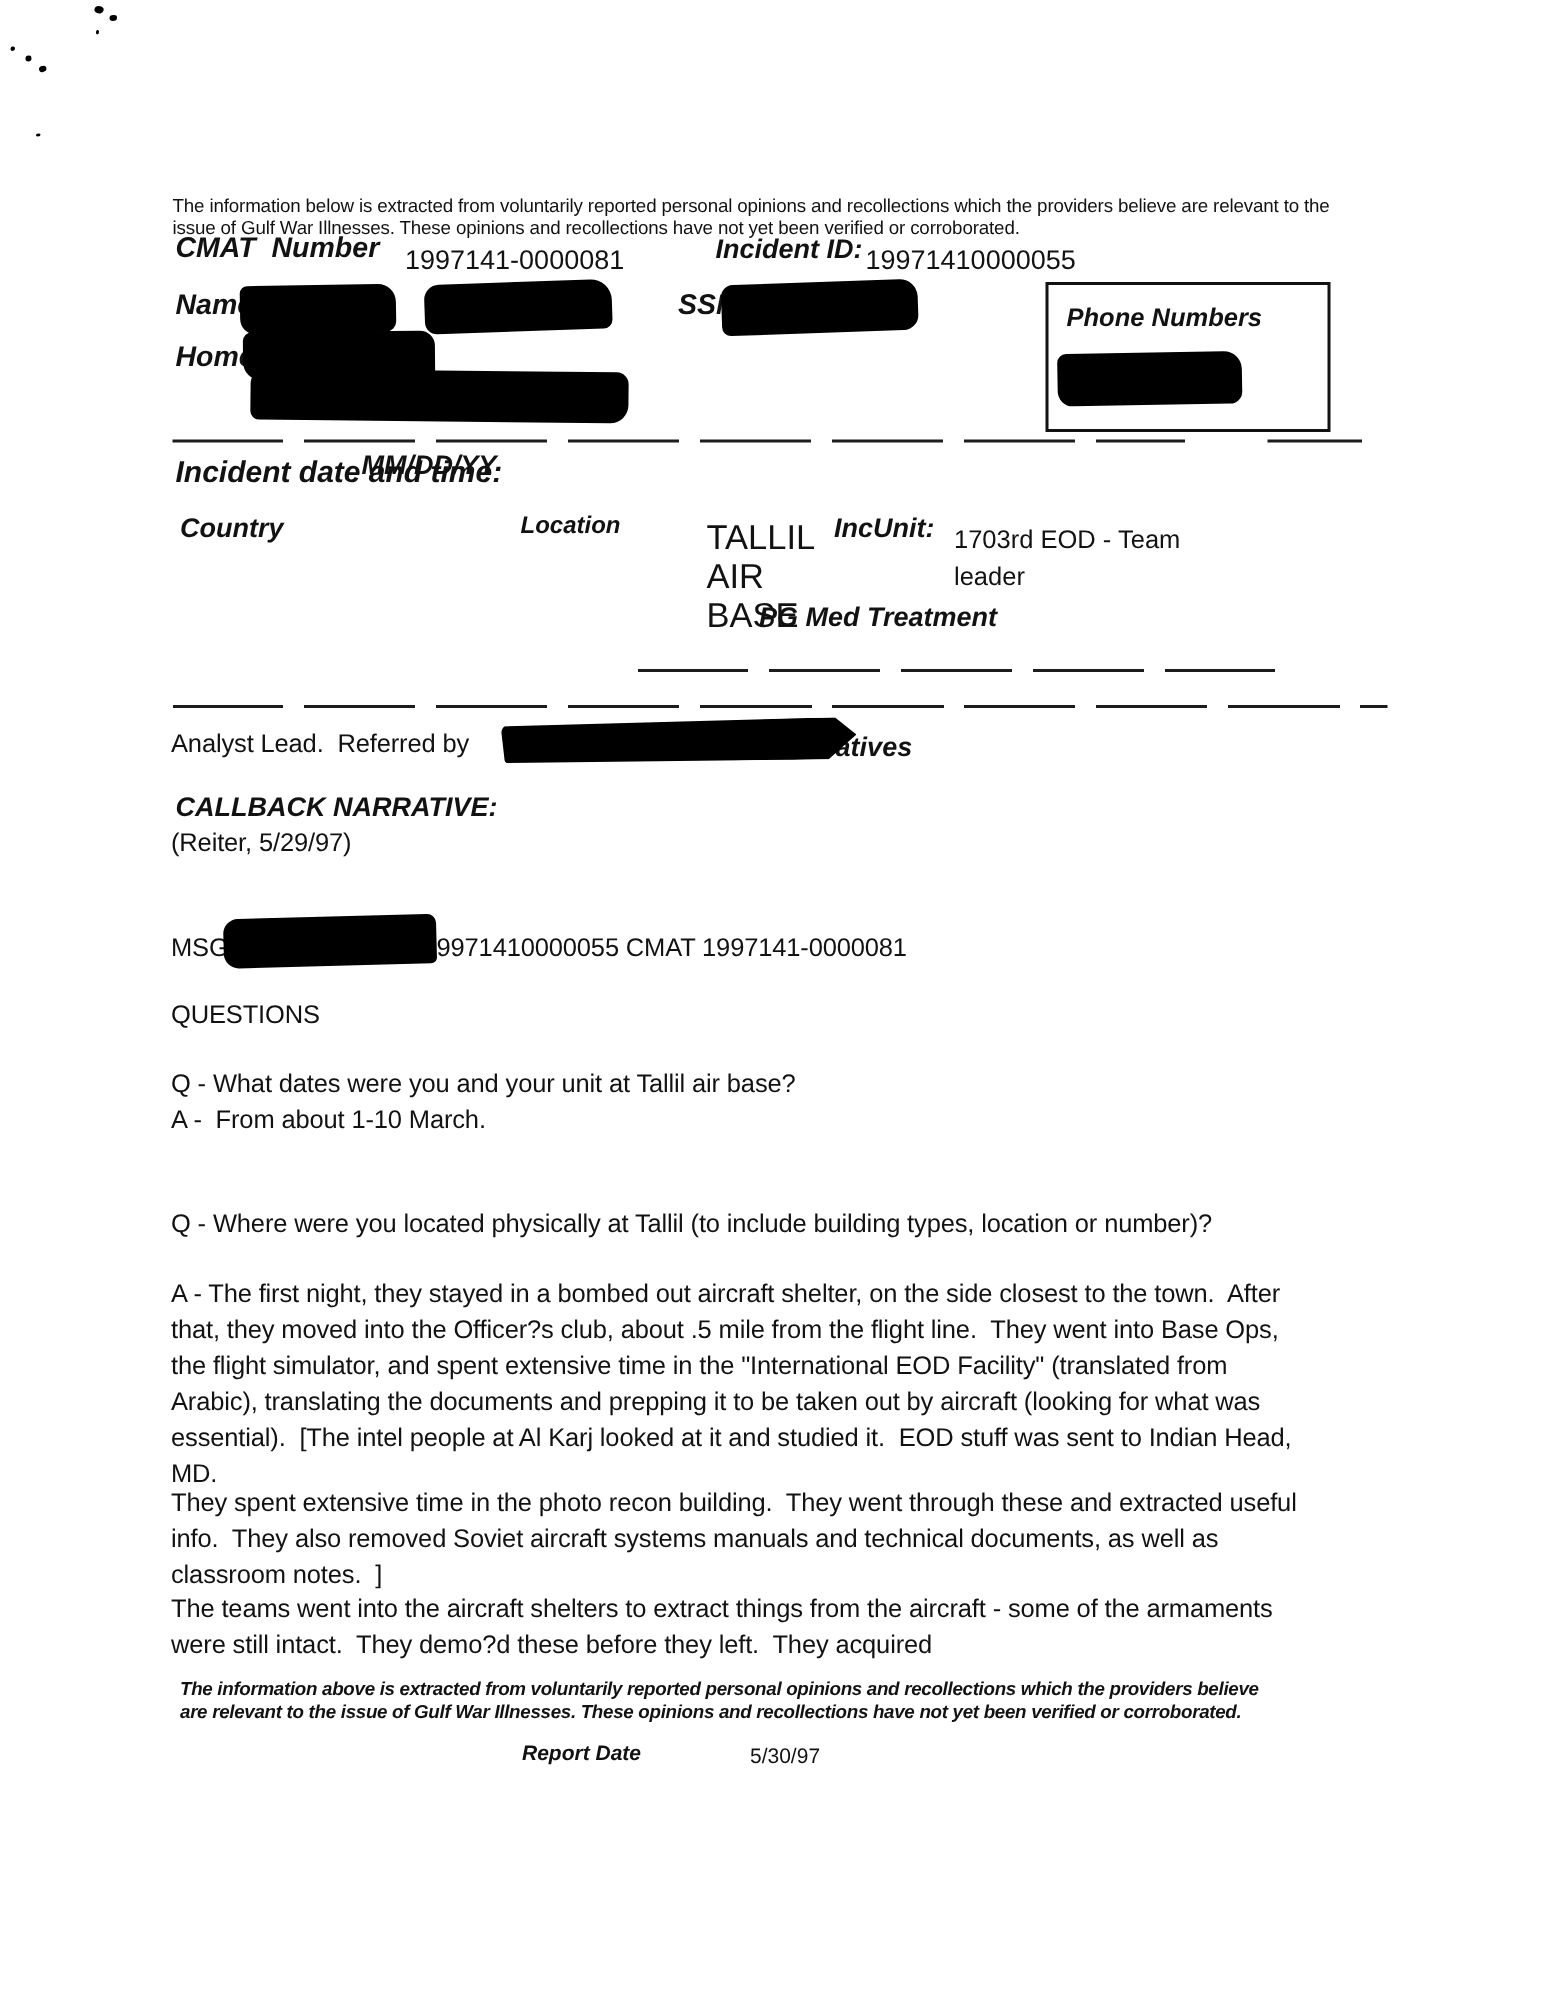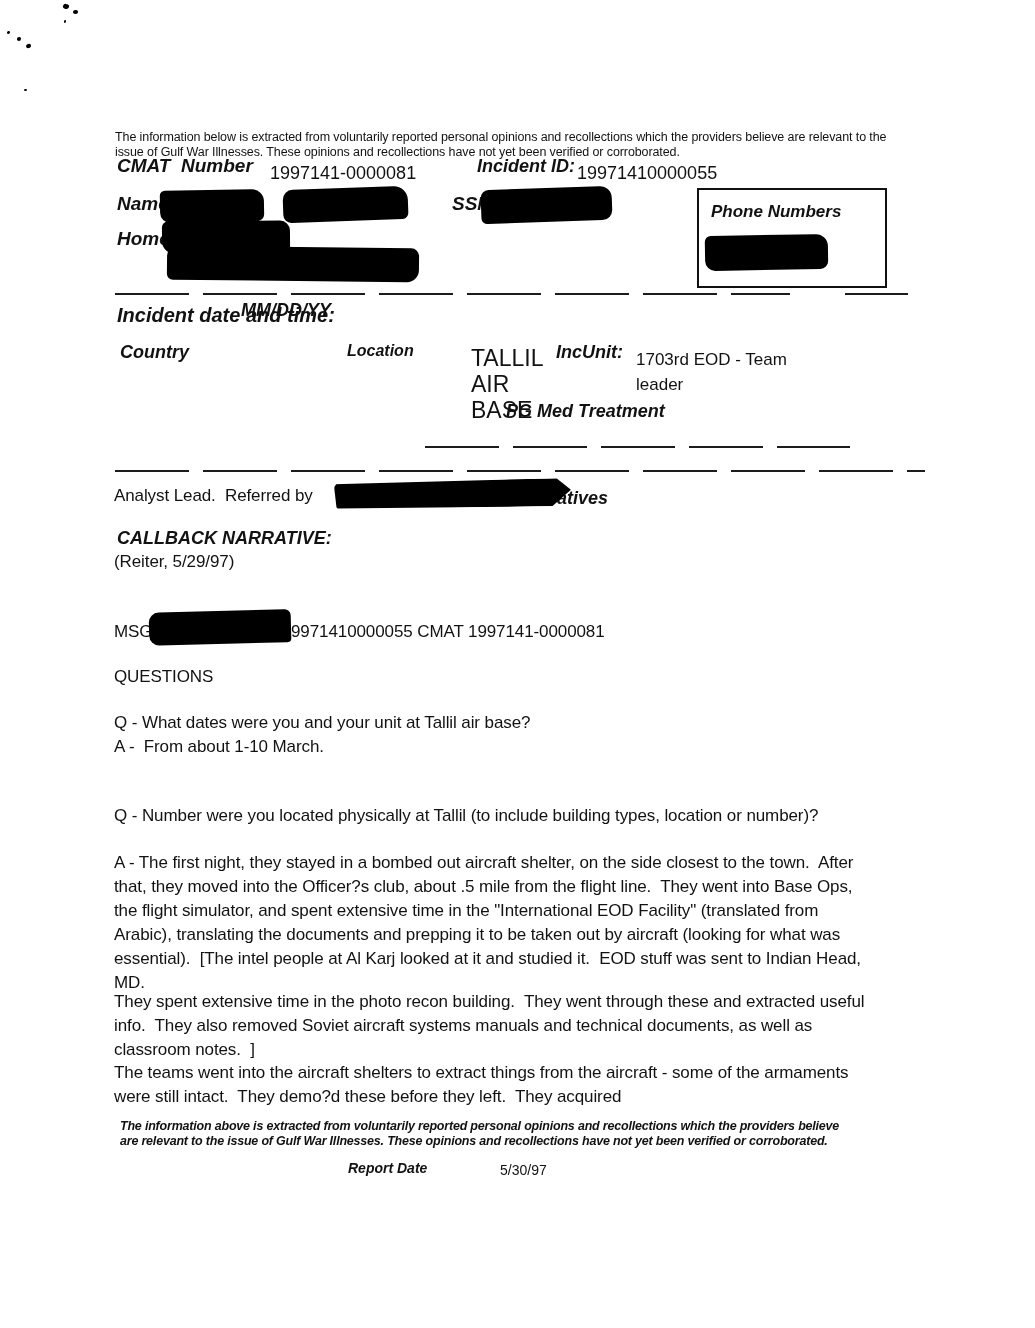--- a/index.html
+++ b/index.html
@@ -100,21 +100,21 @@
 
   <div class="abs body-txt" style="left:114px;top:620px;">MSGT</div>
   <div class="redaction" style="left:149px;top:611px;width:142px;height:33px;border-radius:10px 6px 4px 10px;transform:rotate(-1.5deg);"></div>
   <div class="abs body-txt" style="left:291px;top:620px;">9971410000055 CMAT 1997141-0000081</div>
 
   <div class="abs body-txt" style="left:114px;top:665px;">QUESTIONS</div>
 
   <div class="abs body-txt" style="left:114px;top:711px;width:760px;">Q - What dates were you and your unit at Tallil air base?</div>
   <div class="abs body-txt" style="left:114px;top:735px;width:760px;">A -  From about 1-10 March.</div>
 
-  <div class="abs body-txt" style="left:114px;top:804px;width:745px;">Q - Number were you located physically at Tallil (to include building types, location or number)?</div>
+  <div class="abs body-txt" style="left:114px;top:804px;width:745px;">Q - Where were you located physically at Tallil (to include building types, location or number)?</div>
   <div class="abs body-txt" style="left:114px;top:851px;width:760px;">A - The first night, they stayed in a bombed out aircraft shelter, on the side closest to the town.  After that, they moved into the Officer?s club, about .5 mile from the flight line.  They went into Base Ops, the flight simulator, and spent extensive time in the "International EOD Facility" (translated from Arabic), translating the documents and prepping it to be taken out by aircraft (looking for what was essential).  [The intel people at Al Karj looked at it and studied it.  EOD stuff was sent to Indian Head, MD.</div>
   <div class="abs body-txt" style="left:114px;top:990px;width:760px;">They spent extensive time in the photo recon building.  They went through these and extracted useful info.  They also removed Soviet aircraft systems manuals and technical documents, as well as classroom notes.  ]</div>
   <div class="abs body-txt" style="left:114px;top:1061px;width:770px;">The teams went into the aircraft shelters to extract things from the aircraft - some of the armaments were still intact.  They demo?d these before they left.  They acquired</div>
 
   <div class="abs small-disclaimer" style="left:120px;top:1119px;width:740px;font-style:italic;font-weight:bold;letter-spacing:-0.2px;">The information above is extracted from voluntarily reported personal opinions and recollections which the providers believe are relevant to the issue of Gulf War Illnesses.  These opinions and recollections have not yet been verified or corroborated.</div>
   <div class="abs lbl" style="left:348px;top:1160px;font-size:14px;">Report Date</div>
   <div class="abs" style="left:500px;top:1162px;font-size:14px;text-align:right;">5/30/97</div>
 
 </div>
 

